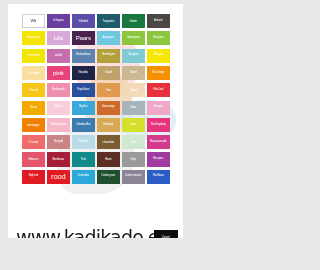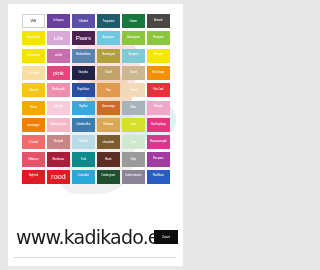--- a/index.html
+++ b/index.html
@@ -11,21 +11,21 @@
     height: 270px;
     background: #e8e8e8;
     font-family: "Liberation Sans", sans-serif;
     overflow: hidden;
   }
   #card {
     position: absolute;
     left: 8px;
     top: 4px;
     width: 175px;
-    height: 262px;
+    height: 234px;
     background: #ffffff;
     overflow: hidden;
   }
   #watermark {
     position: absolute;
     left: 64px;
     top: 26px;
     width: 68px;
     height: 68px;
     border-radius: 50%;

